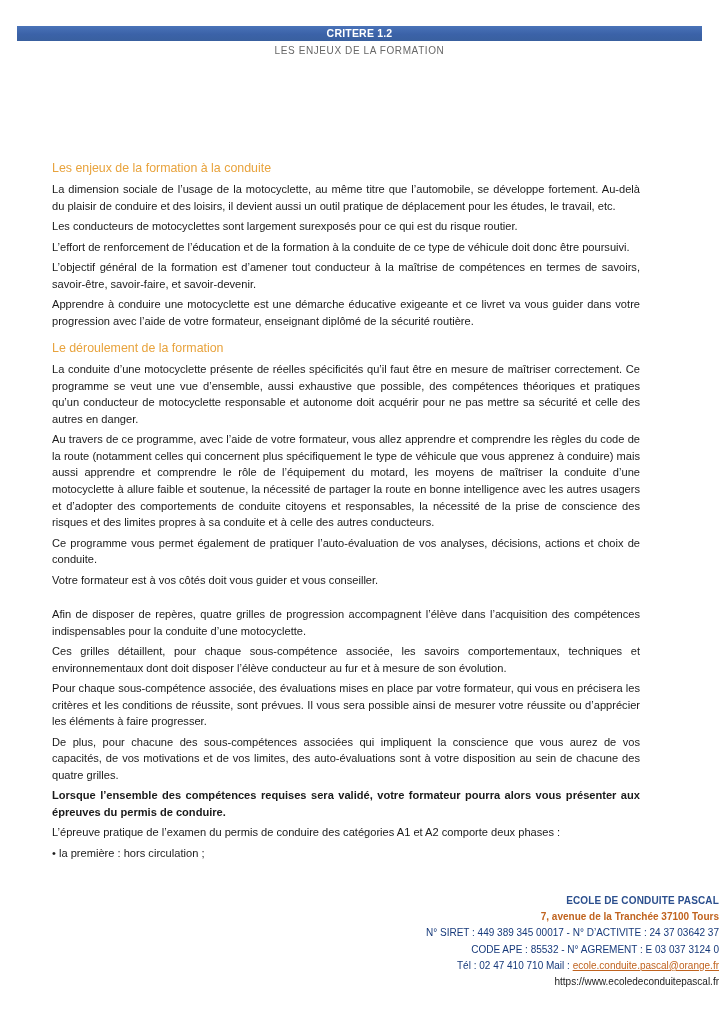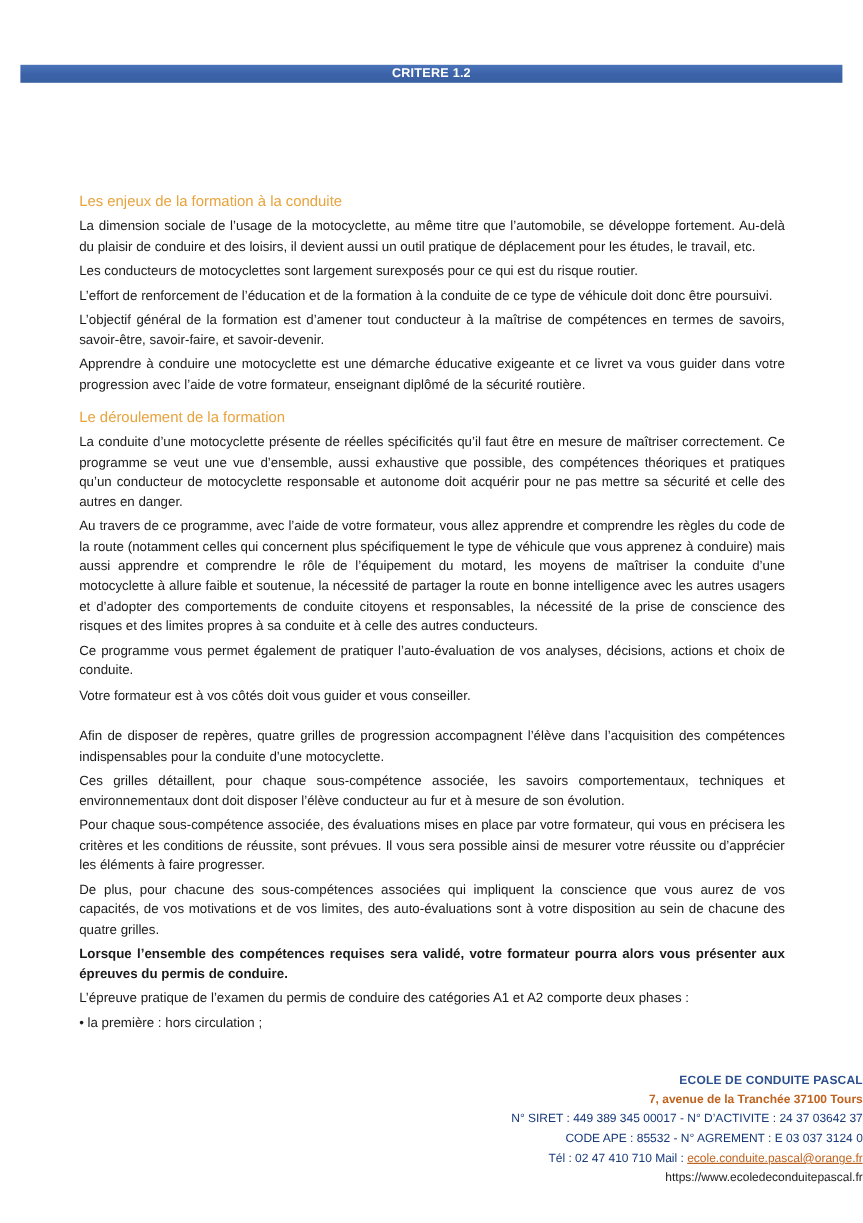--- a/index.html
+++ b/index.html
@@ -21,21 +21,20 @@
     position: relative;
     box-sizing: border-box;
   }
 
   
   .banner-wrap {
     position: absolute;
     top: 26px;
     left: 17px;
     width: 685px;
-    margin-top: 28px;
   }
   .banner {
     background: #3e67ad;
     background: linear-gradient(to bottom, #4a73b8 0%, #3b62a8 55%, #39609f 100%);
     height: 15px;
     line-height: 15px;
     text-align: center;
     color: #ffffff;
     font-weight: bold;
     font-size: 10.5px;
@@ -65,21 +64,21 @@
     font-size: 14.2px;
     color: #111111;
     letter-spacing: .1px;
     line-height: 1.55;
   }
 
   
   .content {
     position: absolute;
     top: 160px;
-    left: 66px;
+    left: 52px;
     width: 606px;
   }
   .sec-head {
     color: #e8a33d;
     font-size: 12.4px;
     font-weight: normal;
     margin: 0 0 5px 0;
     line-height: 1.3;
   }
   .sec-head.tight { margin-top: 2px; }
@@ -125,20 +124,21 @@
     color: #1a1a1a;
   }
 </style>
 </head>
 <body>
 
 <div class="page">
 
   <div class="banner-wrap">
     <div class="banner">CRITERE 1.2</div>
+    <div class="banner-sub">LES ENJEUX  DE LA FORMATION</div>
   </div>
 
 
   <div class="content">
 
     <div class="sec-head">Les enjeux de la formation à la conduite</div>
     <p class="para just">La dimension sociale de l’usage de la motocyclette, au même titre que l’automobile, se développe fortement. Au-delà du plaisir de conduire et des loisirs, il devient aussi un outil pratique de déplacement pour les études, le travail, etc.</p>
     <p class="para">Les conducteurs de motocyclettes sont largement surexposés pour ce qui est du risque routier.</p>
     <p class="para just">L’effort de renforcement de l’éducation et de la formation à la conduite de ce type de véhicule doit donc être poursuivi.</p>
     <p class="para just">L’objectif général de la formation est d’amener tout conducteur à la maîtrise de compétences en termes de savoirs, savoir-être, savoir-faire, et savoir-devenir.</p>

